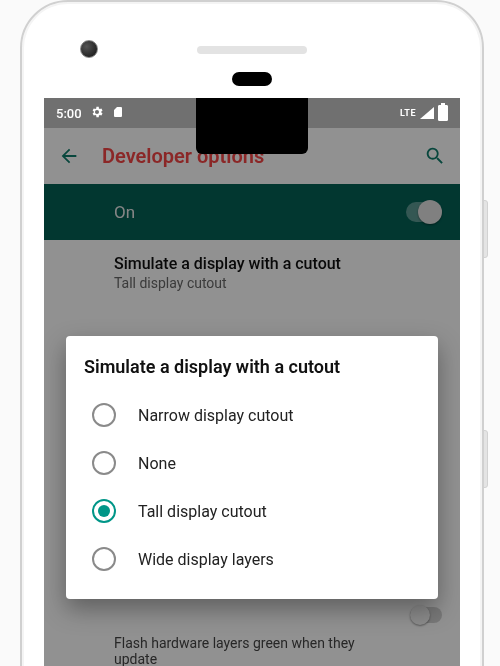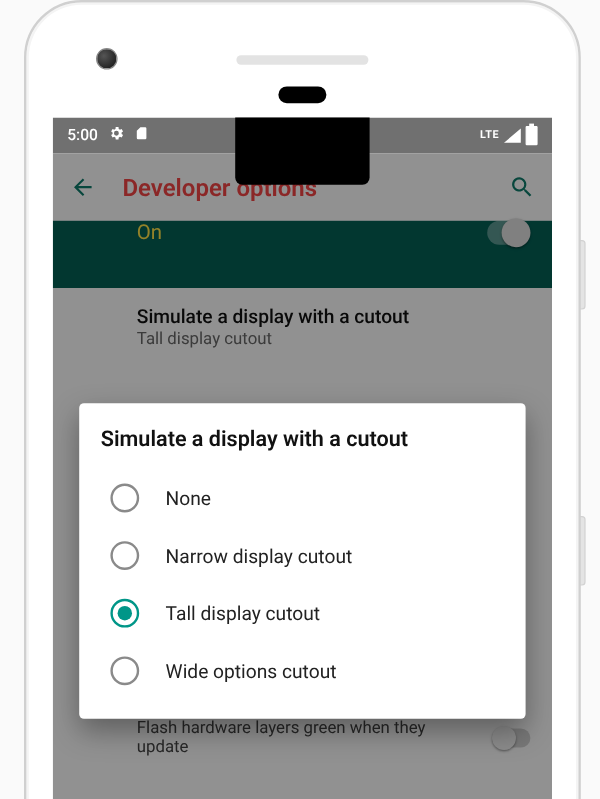--- a/index.html
+++ b/index.html
@@ -133,22 +133,23 @@
     color: #ef4444;
     margin-left: 22px;
   }
   .appbar .search { margin-left:auto; color:#0f7a6a; }
   .back-arrow svg, .search svg { display:block; }
 
   .master-toggle-row {
     height: 56px;
     background: #045f54;
     display:flex;
+    align-items:center;
     padding: 0 18px 0 70px;
-    color:#fde047;
+    color:#e5e5e5;
   }
   .master-toggle-row .lbl { font-size:17px; }
   .switch {
     margin-left:auto;
     width:36px; height:20px;
     border-radius:10px;
     background: rgba(255,255,255,0.35);
     position:relative;
   }
   .switch::after {
@@ -170,21 +171,21 @@
     font-weight: 500;
   }
   .row-item .secondary {
     font-size: 14px;
     color: #666;
     margin-top: 2px;
   }
   .row-with-switch {
     display:flex; align-items:flex-start;
   }
-  .row-with-switch .text { flex:1; }
+  .row-with-switch .text { flex:1;margin-top:36px; }
   .row-with-switch .mini-switch {
     margin-left:12px; margin-top:8px;
     width:32px; height:16px; border-radius:8px;
     background:#cfcfcf; position:relative;
   }
   .row-with-switch .mini-switch::after{
     content:""; position:absolute; left:0; top:-2px;
     width:20px; height:20px; border-radius:50%;
     background:#efefef; box-shadow:0 1px 2px rgba(0,0,0,0.4);
   }
@@ -315,30 +316,30 @@
 
     </div>
 
     <div class="dim-overlay"></div>
 
     <div class="dialog">
       <div class="dialog-title">Simulate a display with a cutout</div>
 
       <div class="option">
         <span class="radio"></span>
-        <span>None</span>
+        <span>Narrow display cutout</span>
       </div>
       <div class="option">
         <span class="radio"></span>
-        <span>Narrow display cutout</span>
+        <span>None</span>
       </div>
       <div class="option">
         <span class="radio checked"></span>
         <span>Tall display cutout</span>
       </div>
       <div class="option">
         <span class="radio"></span>
-        <span>Wide options cutout</span>
+        <span>Wide display layers</span>
       </div>
     </div>
 
   </div>
 </div>
 
 </body></html>

